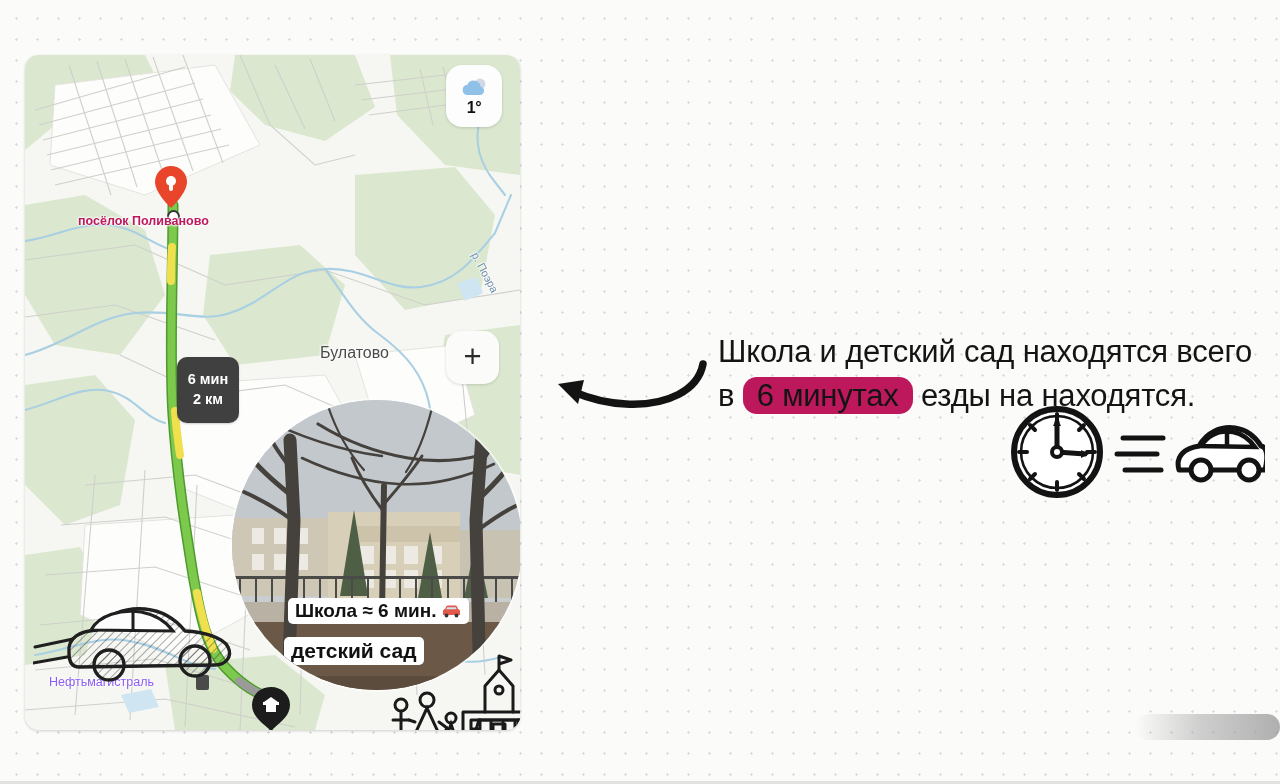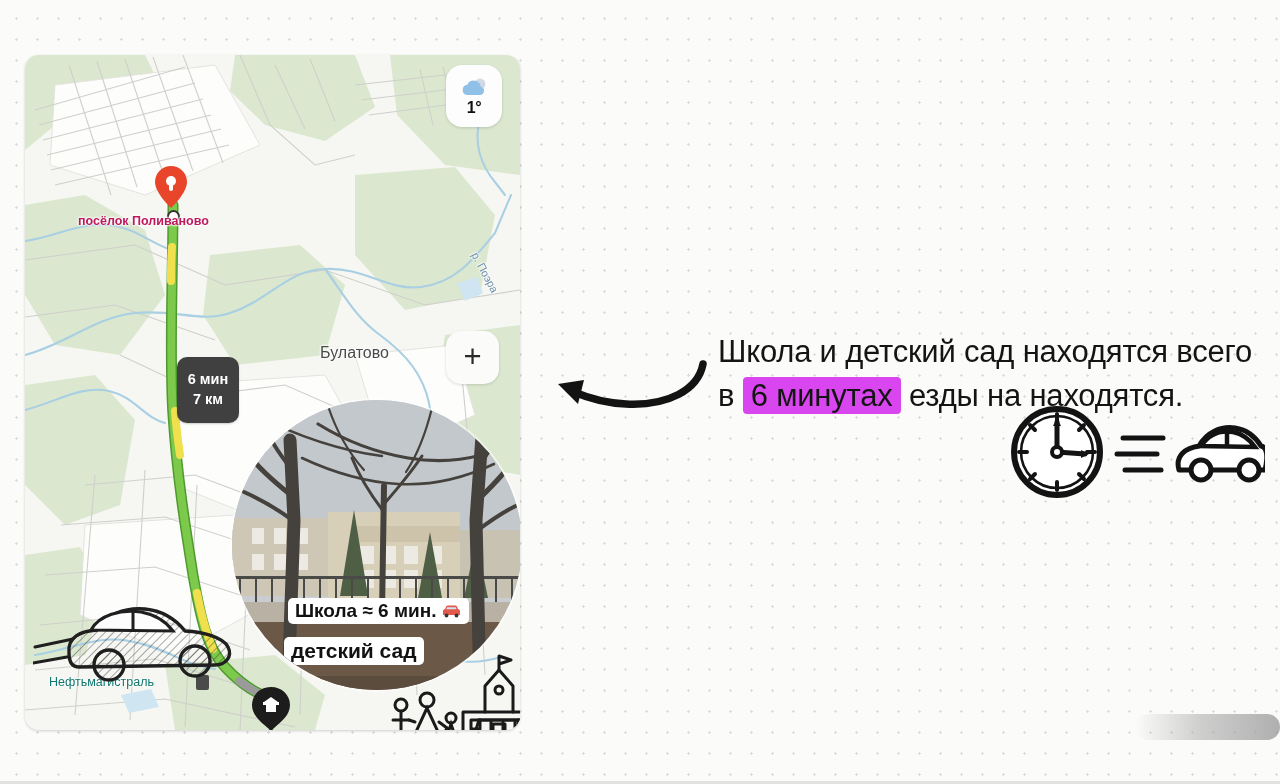--- a/index.html
+++ b/index.html
@@ -49,21 +49,21 @@
     box-shadow:0 1px 2px rgba(0,0,0,.2);
   }
 
   
   .mlabel{position:absolute;font-weight:bold;color:#be185d;white-space:nowrap;
           text-shadow:0 0 3px #fff,0 0 3px #fff,0 0 2px #fff,0 0 2px #fff;}
   .lbl-polivanovo{left:53px;top:159px;font-size:12.5px;}
   .lbl-bulatovo{left:295px;top:289px;font-size:16px;color:#4a4a4a;font-weight:normal;}
   .lbl-river{left:455px;top:195px;font-size:11px;color:#6d8fa8;font-weight:normal;
              transform:rotate(62deg);transform-origin:left top;}
-  .lbl-neft{left:24px;top:620px;font-size:12.5px;color:#0f766e;font-weight:normal;}
+  .lbl-neft{left:24px;top:620px;font-size:12.5px;color:#8b5cf6;font-weight:normal;}
 
   
   .pin-red{position:absolute;left:128px;top:110px;width:36px;height:44px;}
   .dot-small{position:absolute;left:142px;top:155px;width:9px;height:9px;border-radius:50%;
              background:#fff;border:2.5px solid #333;}
   .pin-dark{position:absolute;left:225px;top:630px;width:42px;height:50px;}
   .fuel-ic{position:absolute;left:171px;top:620px;width:13px;height:15px;background:#4a4a4a;
            border-radius:2px;}
 
   
@@ -85,21 +85,21 @@
   .doodle-car-map{position:absolute;left:8px;top:530px;width:210px;height:100px;}
   
   .doodle-bottom{position:absolute;left:360px;top:595px;width:185px;height:120px;}
 
   
   .arrow{position:absolute;left:548px;top:358px;width:165px;height:60px;}
   .copy{
     position:absolute;left:718px;top:330px;width:545px;
     font-size:31px;line-height:1.42;color:#141414;letter-spacing:-.2px;
   }
-  .hl{background:#d946ef;border-radius:4px;padding:1px 8px;box-decoration-break:clone;
+  .hl{background:#be185d;border-radius:14px;padding:1px 14px;box-decoration-break:clone;
       -webkit-box-decoration-break:clone;}
   .clock-car{position:absolute;left:1005px;top:400px;width:260px;height:100px;}
 
   
   .wm{
     position:absolute;left:1135px;top:714px;width:145px;height:26px;border-radius:13px;
     background:linear-gradient(90deg,rgba(190,190,190,0) 0%,rgba(170,170,170,.55) 45%,rgba(150,150,150,.75) 100%);
   }
   .bottom-edge{position:absolute;left:0;bottom:0;width:100%;height:3px;background:#e2e2e2;}
 </style>
@@ -234,21 +234,21 @@
       </svg>
       <div class="temp">1°</div>
     </div>
 
     <div class="zoombtn">
       <span>+</span>
     </div>
 
     <div class="route-badge">
       <div>6 мин</div>
-      <div>7 км</div>
+      <div>2 км</div>
     </div>
 
     <svg class="doodle-car-map" viewBox="0 0 210 100">
       <defs>
         <pattern id="hatch" width="6" height="6" patternTransform="rotate(45)" patternUnits="userSpaceOnUse">
           <line x1="0" y1="0" x2="0" y2="6" stroke="#2b2b2b" stroke-width="1.1" opacity=".75"></line>
         </pattern>
       </defs>
       <g stroke="#1f1f1f" stroke-width="3" fill="none" stroke-linecap="round">
         <path d="M2,62 L40,54"></path>

